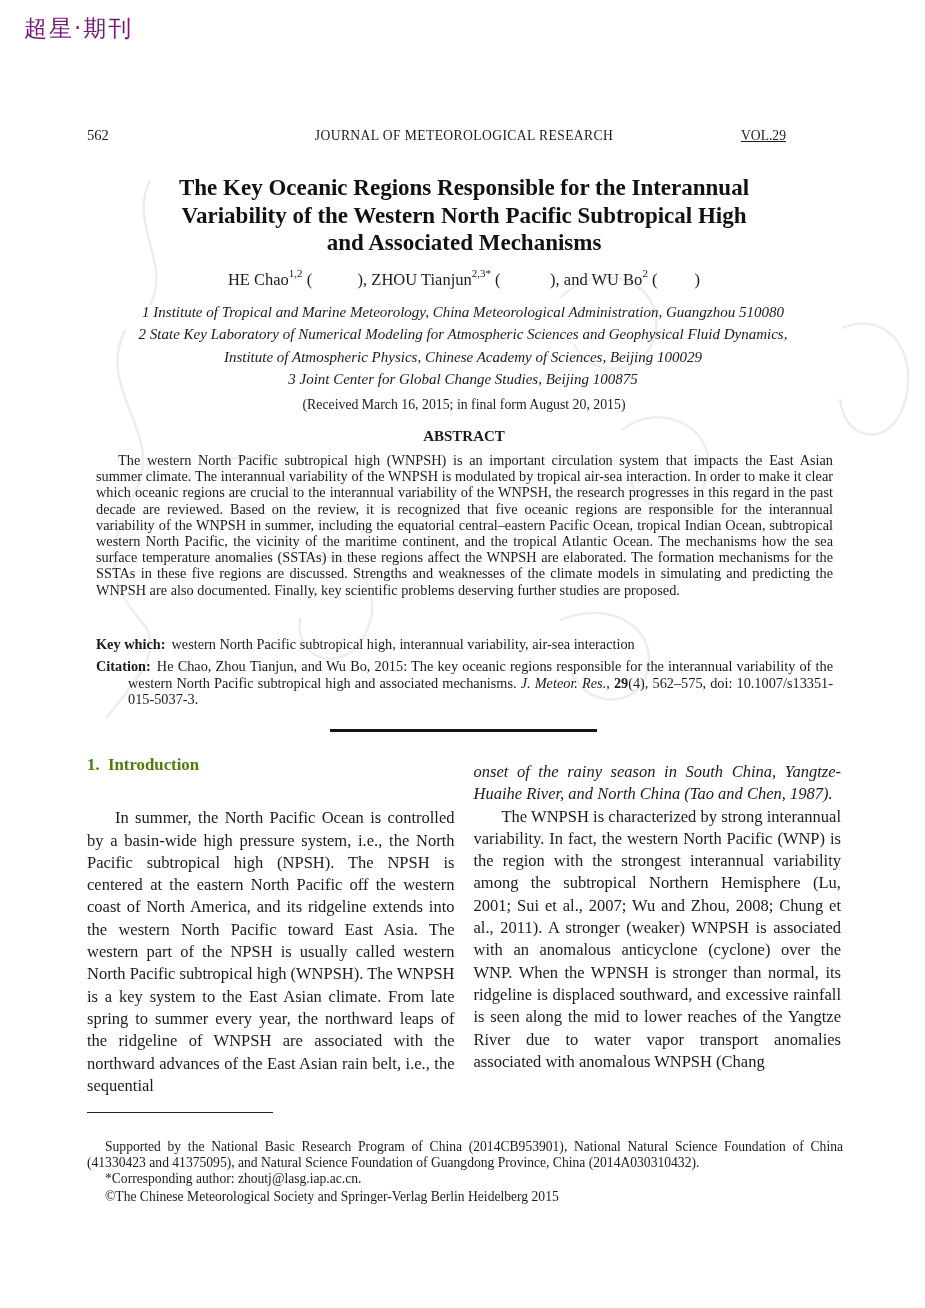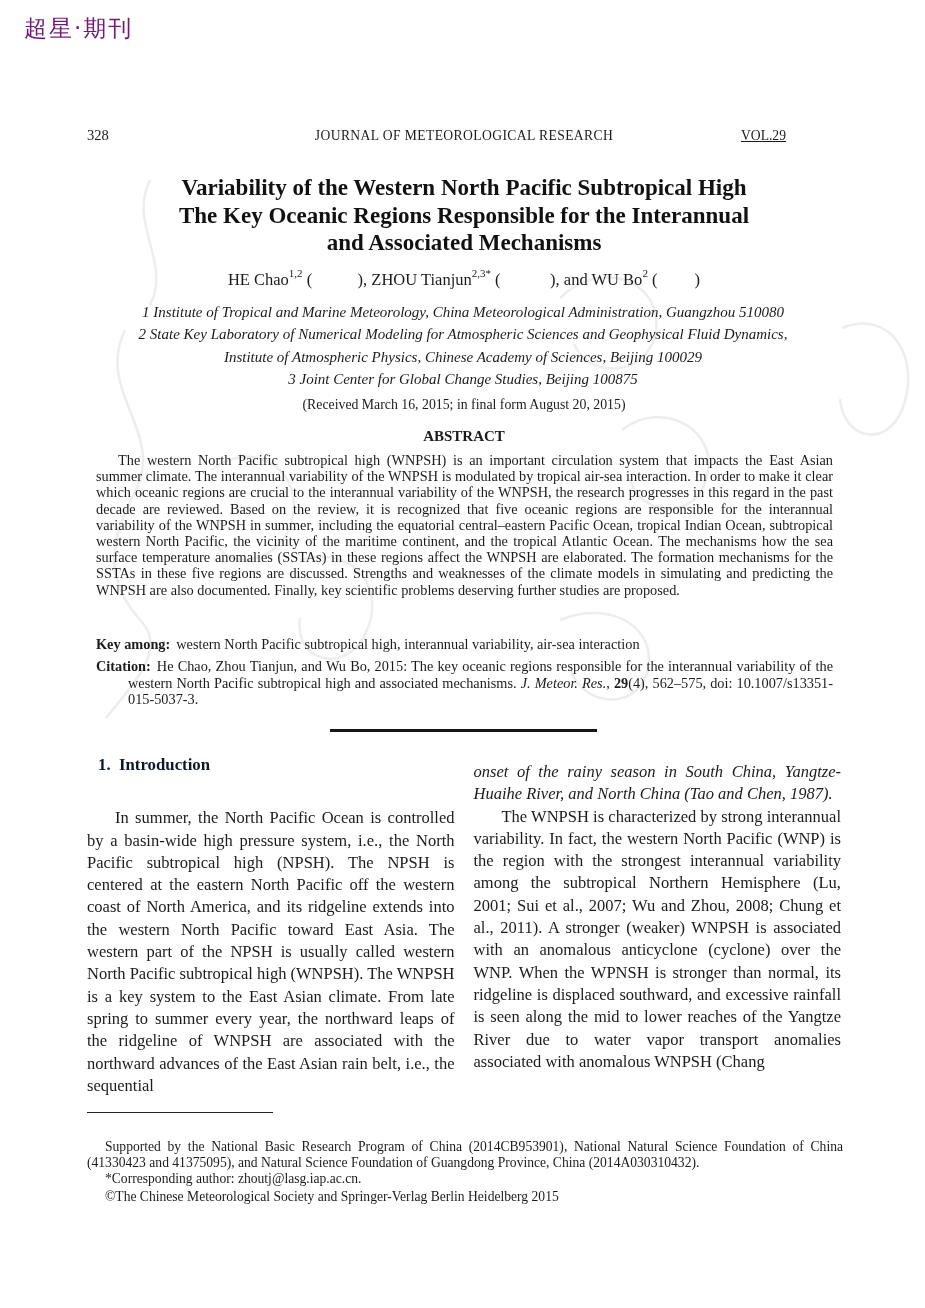--- a/index.html
+++ b/index.html
@@ -44,21 +44,21 @@
   .citation{
     position:absolute;left:96px;top:658px;width:737px;box-sizing:border-box;
     font-size:14.3px;line-height:16.5px;text-align:justify;
     padding-left:32px;text-indent:-32px;
   }
   .cit-journal{font-style:italic;}
   .cit-vol{font-weight:bold;}
   .sep-rule{position:absolute;left:330px;top:729px;width:267px;height:3px;background:#161616;}
   .columns{position:absolute;left:87px;top:754px;width:754px;display:flex;gap:19px;}
   .col{width:367.5px;font-size:16.5px;line-height:22.3px;text-align:justify;}
-  .col h2{font-size:16.8px;font-weight:bold;margin:0 0 31px 11px;text-align:left;color:#0f172a;}
+  .col h2{font-size:16.8px;font-weight:bold;margin:0 0 31px 0;text-align:left;color:#4d7c0f;}
   .col p{margin:0;text-indent:28px;}
   .col p.noindent{text-indent:0;font-style:italic;}
   .rcol{padding-top:7px;}
   .footrule{position:absolute;left:87px;top:1112px;width:186px;border-top:1.6px solid #222;}
   .footnotes{
     position:absolute;left:87px;top:1115px;width:756px;
     font-size:13.6px;line-height:15.8px;text-align:justify;margin-top:24px;
   }
   .footnotes p{margin:0;text-indent:18px;}
   .footnotes p.copy{margin-top:3px;}
@@ -79,28 +79,28 @@
       <path d="M842,328 C892,308 922,360 902,410 C886,448 844,440 840,399"></path>
       <path d="M560,620 C612,598 662,630 646,676 C633,711 580,706 570,667"></path>
     </g>
   </svg>
 
   <div class="wm-brand">超星·期刊</div>
 
   <div class="content">
 
     <div class="pghead">
-      <span class="pn">328</span>
+      <span class="pn">562</span>
       <span class="jt">JOURNAL OF METEOROLOGICAL RESEARCH</span>
       <span class="vol">VOL.29</span>
     </div>
 
     <div class="title">
+      <div>The Key Oceanic Regions Responsible for the Interannual</div>
       <div>Variability of the Western North Pacific Subtropical High</div>
-      <div>The Key Oceanic Regions Responsible for the Interannual</div>
       <div>and Associated Mechanisms</div>
     </div>
 
     <div class="authors">
       <span>HE Chao</span><sup>1,2</sup><span> (&nbsp;&nbsp;&nbsp;&nbsp;&nbsp;&nbsp;&nbsp;&nbsp;&nbsp;&nbsp;&nbsp;), </span><span>ZHOU Tianjun</span><sup>2,3*</sup><span> (&nbsp;&nbsp;&nbsp;&nbsp;&nbsp;&nbsp;&nbsp;&nbsp;&nbsp;&nbsp;&nbsp;&nbsp;), and </span><span>WU Bo</span><sup>2</sup><span> (&nbsp;&nbsp;&nbsp;&nbsp;&nbsp;&nbsp;&nbsp;&nbsp;&nbsp;)</span>
     </div>
 
     <div class="affil">
       <div>1 Institute of Tropical and Marine Meteorology, China Meteorological Administration, Guangzhou 510080</div>
       <div>2 State Key Laboratory of Numerical Modeling for Atmospheric Sciences and Geophysical Fluid Dynamics,</div>
@@ -108,21 +108,21 @@
       <div>3 Joint Center for Global Change Studies, Beijing 100875</div>
     </div>
 
     <div class="received">(Received March 16, 2015; in final form August 20, 2015)</div>
 
     <div class="abs-head">ABSTRACT</div>
 
     <div class="abs-body">The western North Pacific subtropical high (WNPSH) is an important circulation system that impacts the East Asian summer climate. The interannual variability of the WNPSH is modulated by tropical air-sea interaction. In order to make it clear which oceanic regions are crucial to the interannual variability of the WNPSH, the research progresses in this regard in the past decade are reviewed. Based on the review, it is recognized that five oceanic regions are responsible for the interannual variability of the WNPSH in summer, including the equatorial central–eastern Pacific Ocean, tropical Indian Ocean, subtropical western North Pacific, the vicinity of the maritime continent, and the tropical Atlantic Ocean. The mechanisms how the sea surface temperature anomalies (SSTAs) in these regions affect the WNPSH are elaborated. The formation mechanisms for the SSTAs in these five regions are discussed. Strengths and weaknesses of the climate models in simulating and predicting the WNPSH are also documented. Finally, key scientific problems deserving further studies are proposed.</div>
 
     <div class="keywords">
-      <span class="kw-label">Key among:</span><span>western North Pacific subtropical high, interannual variability, air-sea interaction</span>
+      <span class="kw-label">Key which:</span><span>western North Pacific subtropical high, interannual variability, air-sea interaction</span>
     </div>
 
     <div class="citation">
       <span class="cit-label">Citation:</span><span>He Chao, Zhou Tianjun, and Wu Bo, 2015: The key oceanic regions responsible for the interannual variability of the western North Pacific subtropical high and associated mechanisms. </span><span class="cit-journal">J. Meteor. Res.</span><span>, </span><span class="cit-vol">29</span><span>(4), 562–575, doi: 10.1007/s13351-015-5037-3.</span>
     </div>
 
     <div class="sep-rule"></div>
 
     <div class="columns">
       <div class="col">

